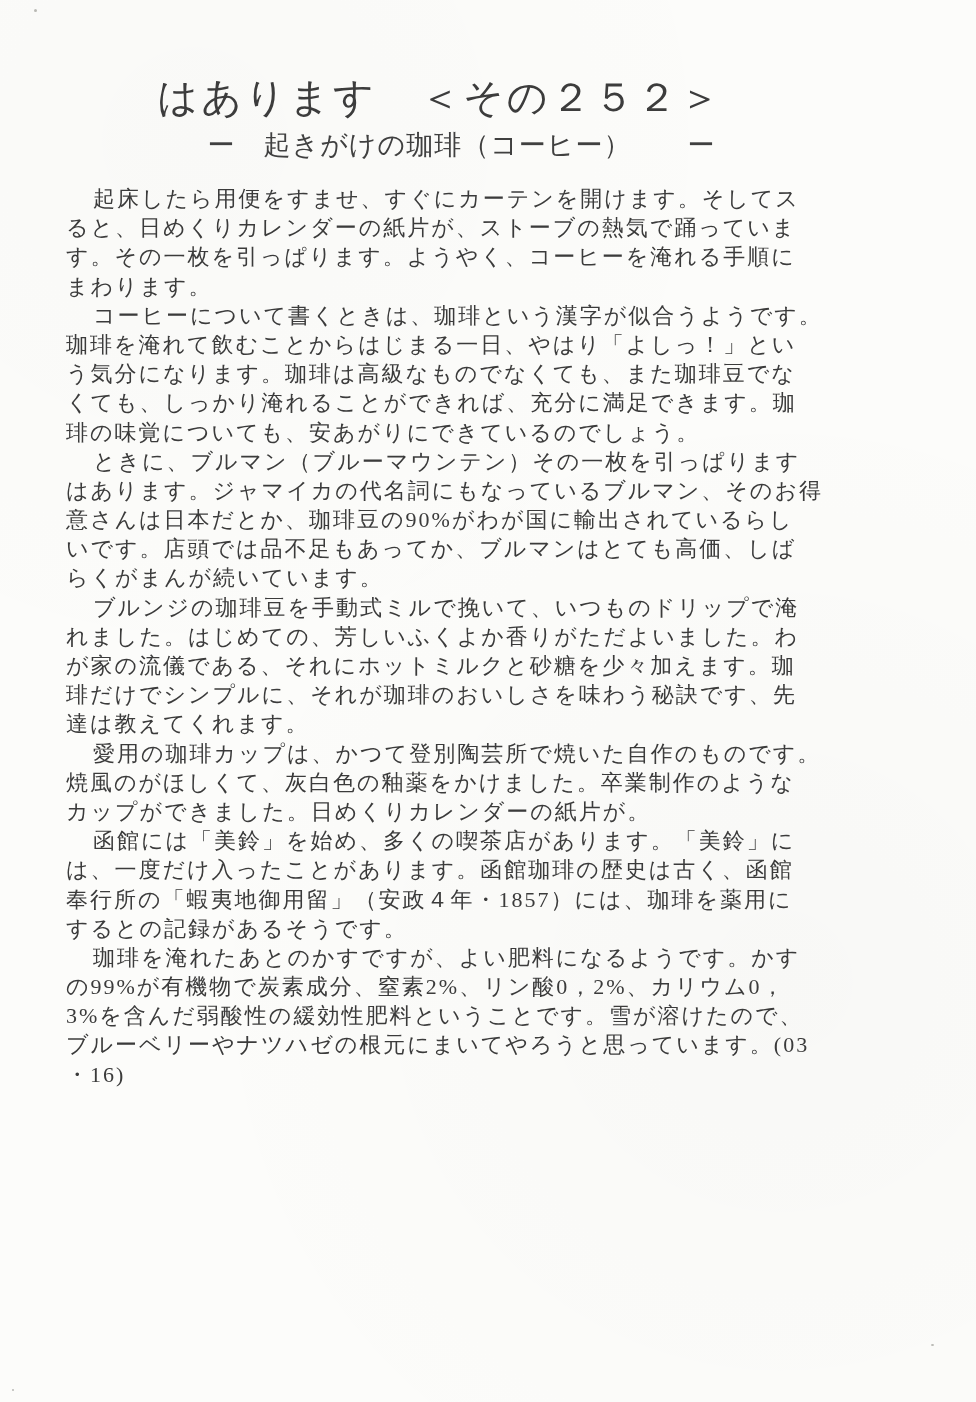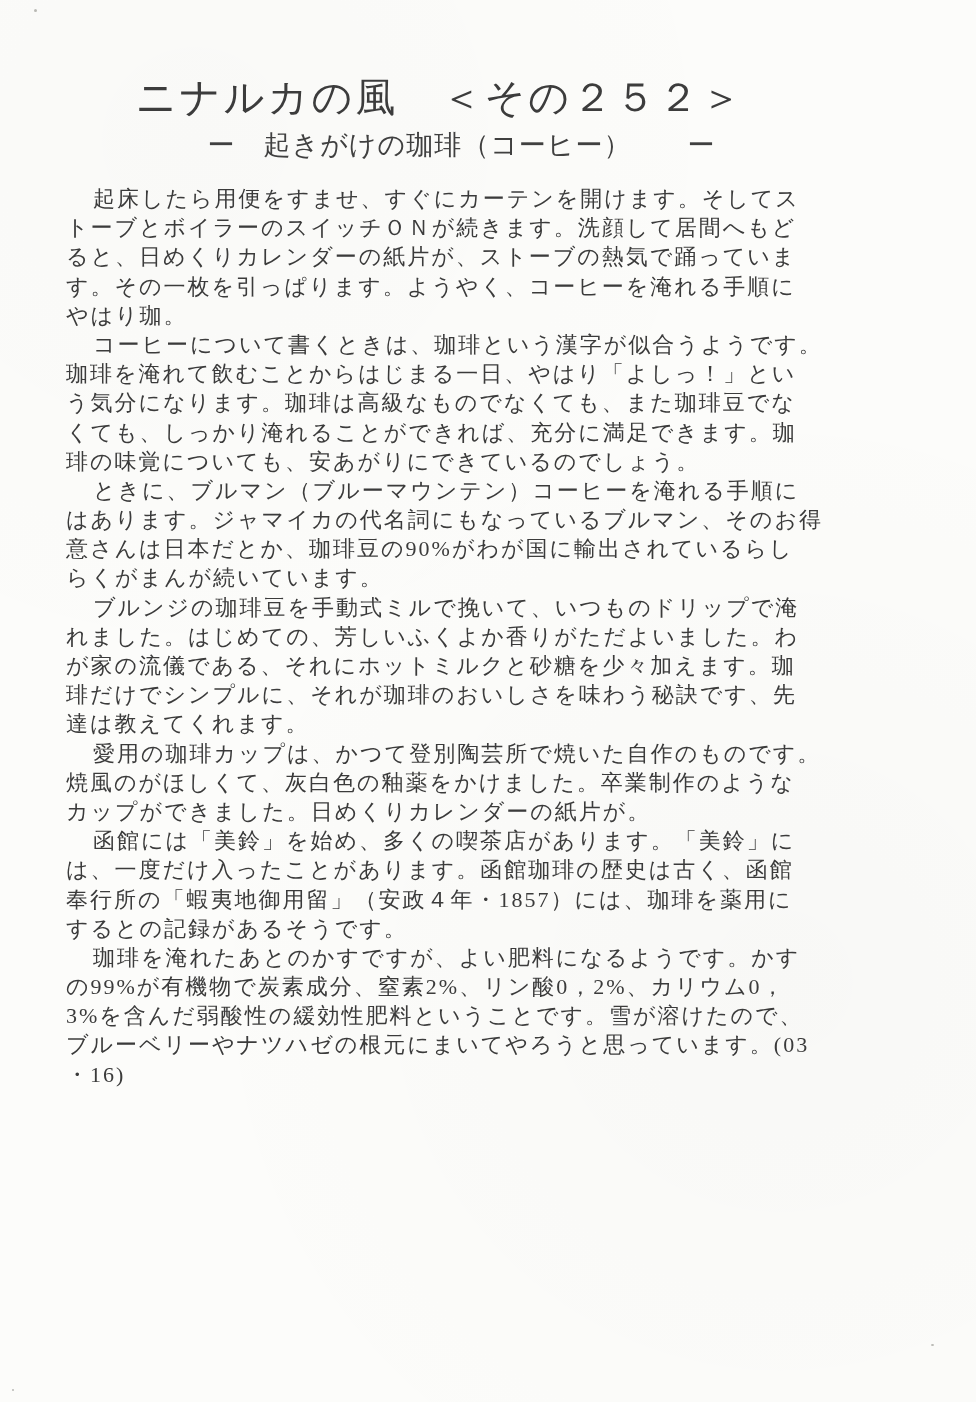--- a/index.html
+++ b/index.html
@@ -71,41 +71,41 @@
     border-radius: 50%;
   }
   .speck.s1 { left: 34px;  top: 9px;    width: 3px; height: 3px; }
   .speck.s2 { left: 931px; top: 1344px; width: 3px; height: 2px; }
   .speck.s3 { left: 12px;  top: 1389px; width: 2px; height: 2px; }
 </style>
 </head>
 <body>
 
 <div class="page">
-  <div class="doc-title">ニナルカの風　＜その２５２＞</div>
+  <div class="doc-title">はあります　＜その２５２＞</div>
   <div class="doc-subtitle">ー　起きがけの珈琲（コーヒー）　　ー</div>
   <div class="doc-body">
       <div class="para">
         <div class="line first">起床したら用便をすませ、すぐにカーテンを開けます。そしてス</div>
-        <div class="line">トーブとボイラーのスイッチＯＮが続きます。洗顔して居間へもど</div>
         <div class="line">ると、日めくりカレンダーの紙片が、ストーブの熱気で踊っていま</div>
         <div class="line">す。その一枚を引っぱります。ようやく、コーヒーを淹れる手順に</div>
-        <div class="line">やはり珈。</div>
+        <div class="line">まわります。</div>
       </div>
       <div class="para">
         <div class="line first">コーヒーについて書くときは、珈琲という漢字が似合うようです。</div>
         <div class="line">珈琲を淹れて飲むことからはじまる一日、やはり「よしっ！」とい</div>
         <div class="line">う気分になります。珈琲は高級なものでなくても、また珈琲豆でな</div>
         <div class="line">くても、しっかり淹れることができれば、充分に満足できます。珈</div>
         <div class="line">琲の味覚についても、安あがりにできているのでしょう。</div>
       </div>
       <div class="para">
-        <div class="line first">ときに、ブルマン（ブルーマウンテン）コーヒーを淹れる手順に</div>
+        <div class="line first">ときに、ブルマン（ブルーマウンテン）その一枚を引っぱります</div>
         <div class="line">はあります。ジャマイカの代名詞にもなっているブルマン、そのお得</div>
         <div class="line">意さんは日本だとか、珈琲豆の90%がわが国に輸出されているらし</div>
+        <div class="line">いです。店頭では品不足もあってか、ブルマンはとても高価、しば</div>
         <div class="line">らくがまんが続いています。</div>
       </div>
       <div class="para">
         <div class="line first">ブルンジの珈琲豆を手動式ミルで挽いて、いつものドリップで淹</div>
         <div class="line">れました。はじめての、芳しいふくよか香りがただよいました。わ</div>
         <div class="line">が家の流儀である、それにホットミルクと砂糖を少々加えます。珈</div>
         <div class="line">琲だけでシンプルに、それが珈琲のおいしさを味わう秘訣です、先</div>
         <div class="line">達は教えてくれます。</div>
       </div>
       <div class="para">

